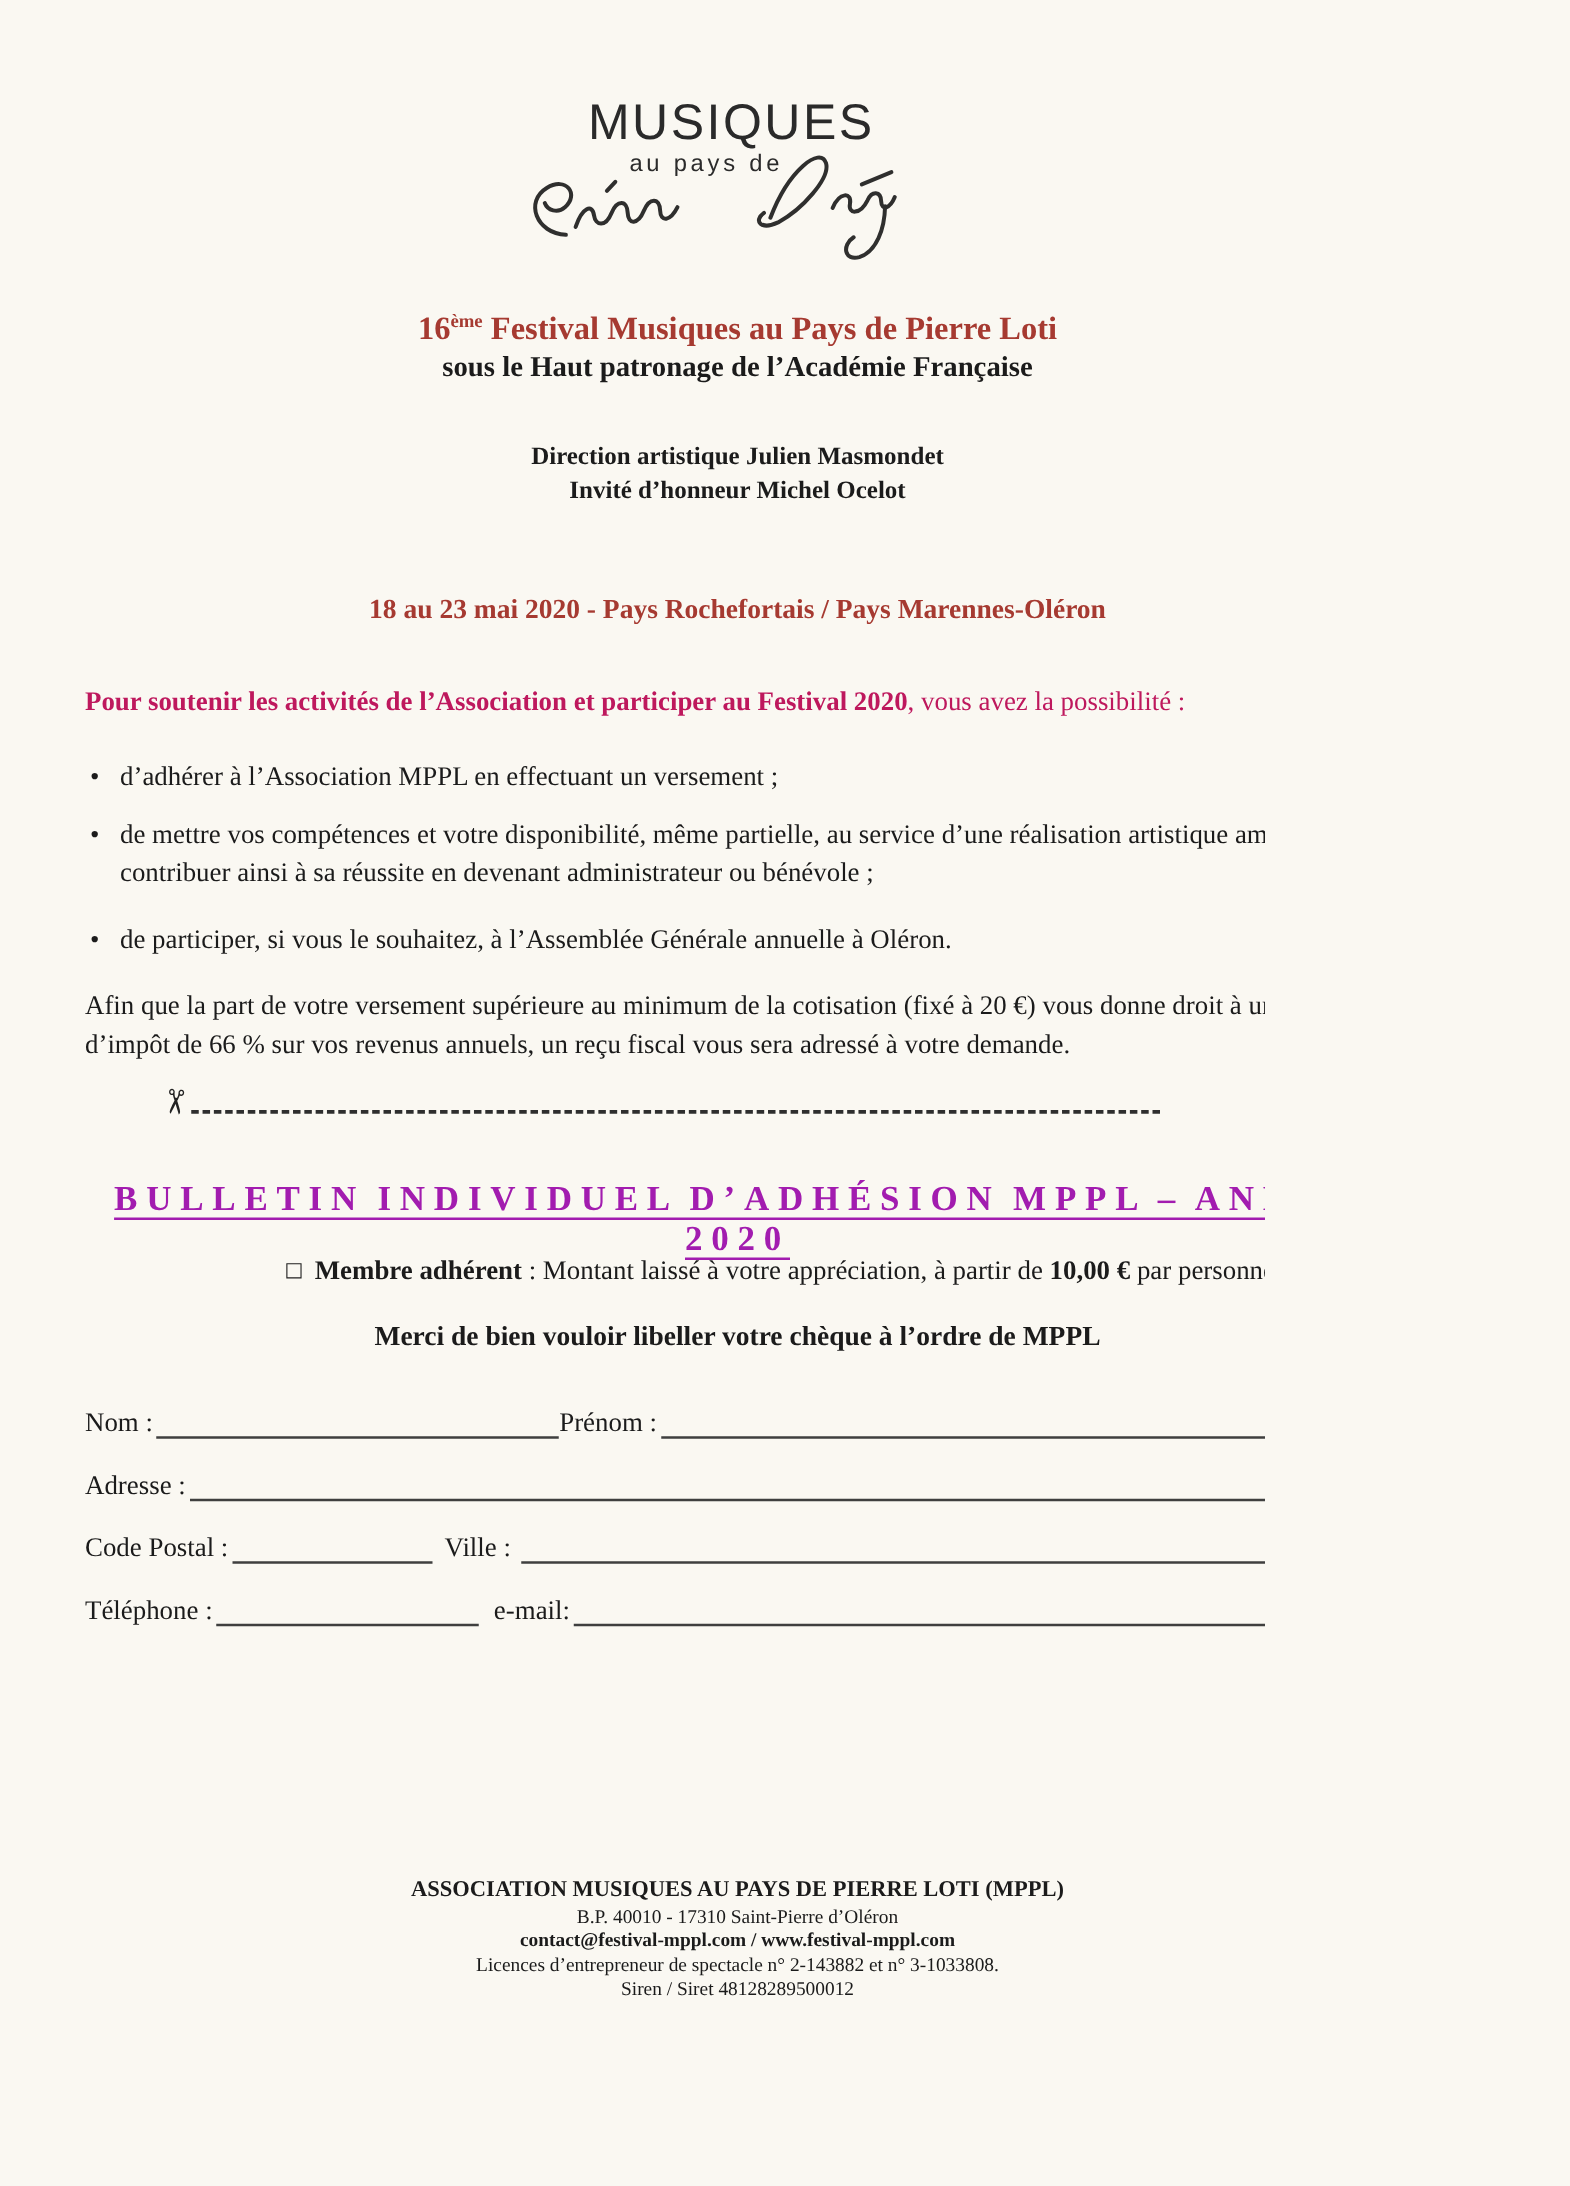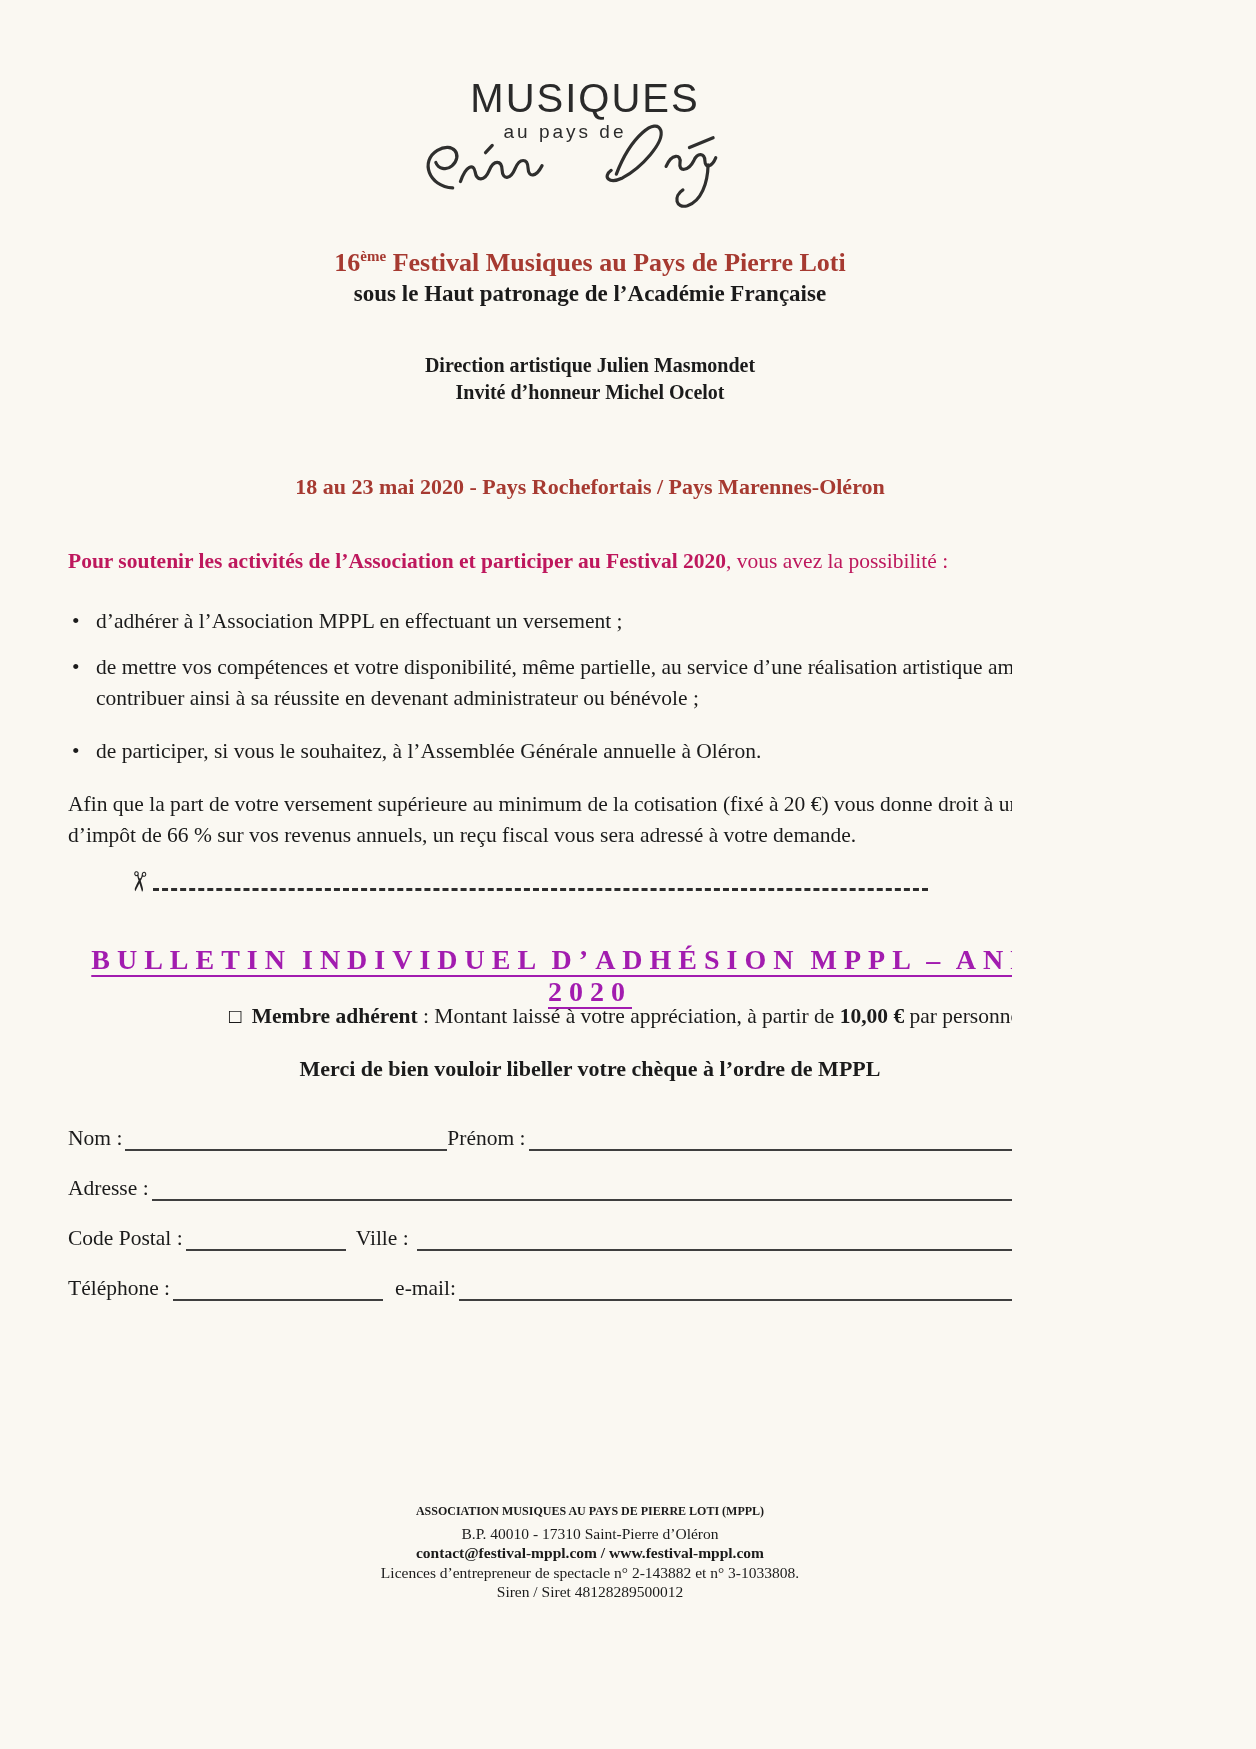--- a/index.html
+++ b/index.html
@@ -43,21 +43,21 @@
   .cheque{top:1056px;font-size:22px;font-weight:bold;}
   
   .frow{position:absolute;left:68px;width:1117px;display:flex;align-items:flex-end;font-size:21.5px;}
   .flabel{white-space:pre;line-height:26px;}
   .wline{border-bottom:2px solid #3f3f3f;height:27px;margin-left:3px;}
   .grow{flex:1;}
   .r1{top:1122px;} .r2{top:1172px;} .r3{top:1222px;} .r4{top:1272px;}
   
   .returnnote{top:1346px;font-size:22px;font-weight:bold;font-style:italic;line-height:29px;}
   .footer{top:1502px;font-size:15.5px;line-height:19.5px;}
-  .footer .f1{font-weight:bold;font-size:12px;margin-bottom:2px;}
+  .footer .f1{font-weight:bold;font-size:18px;margin-bottom:2px;}
   .footer .f3{font-weight:bold;}
 </style>
 </head>
 <body>
 
 <div class="page">
 
   <div class="logo">
     <div class="logo-word">MUSIQUES</div>
     <div class="logo-tag">au pays de</div>

